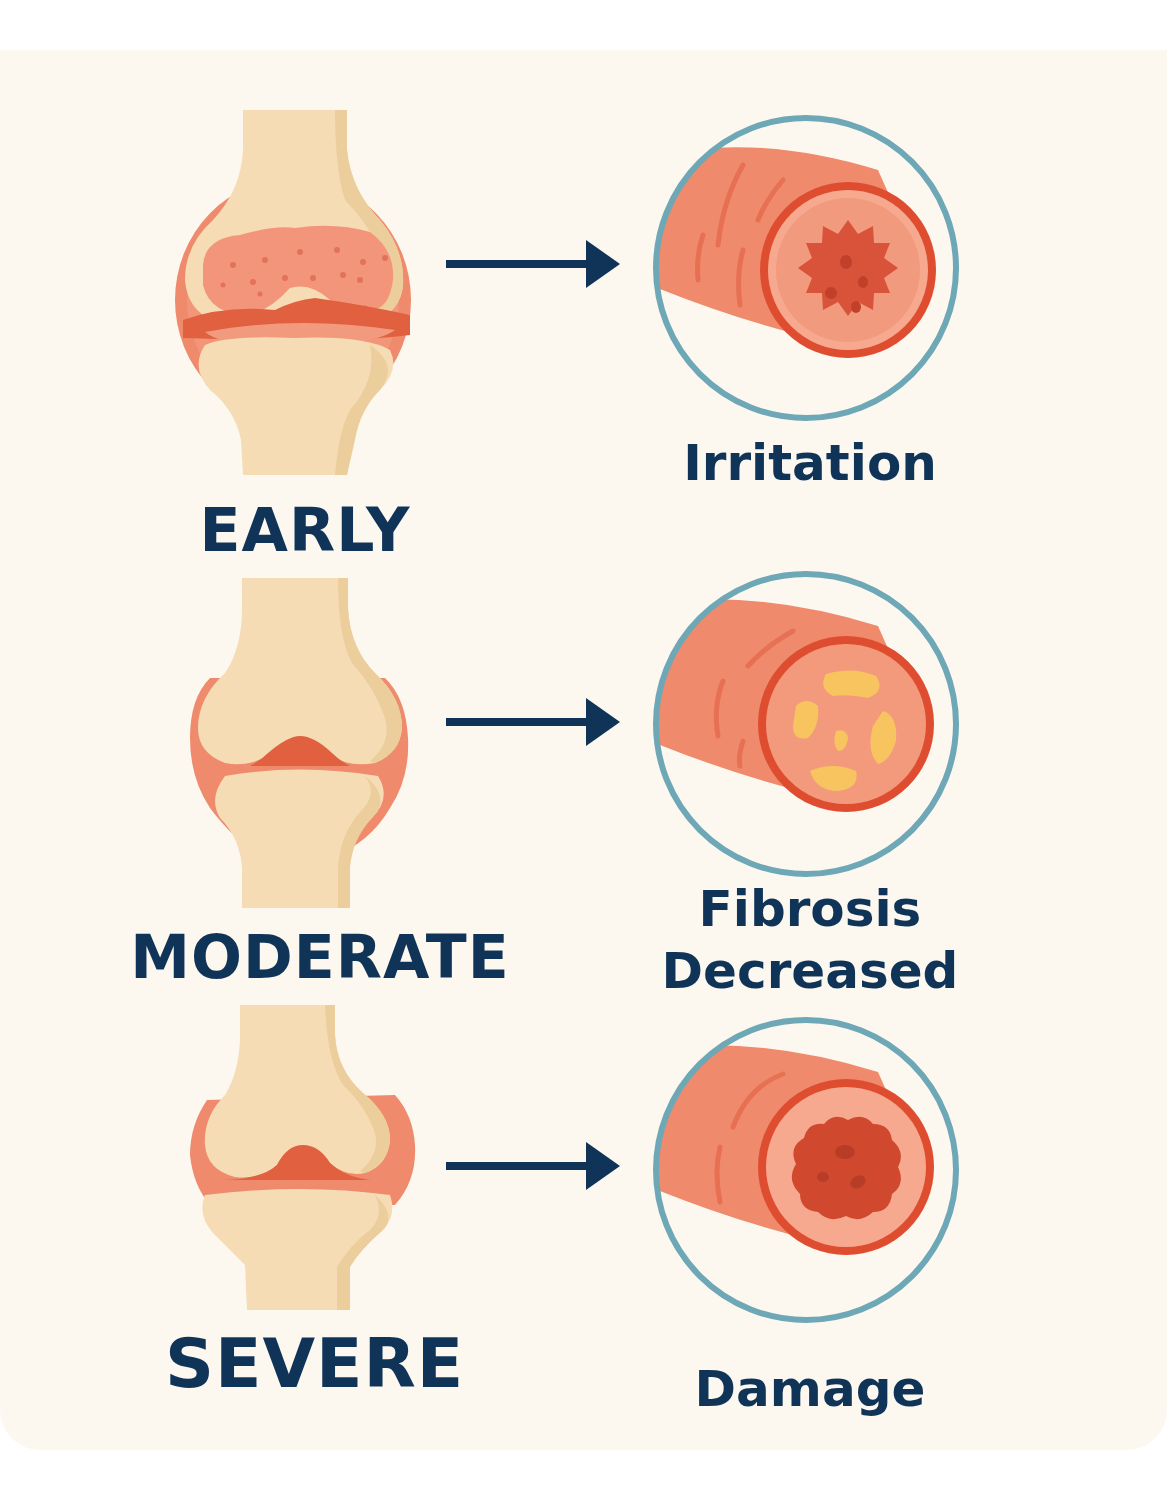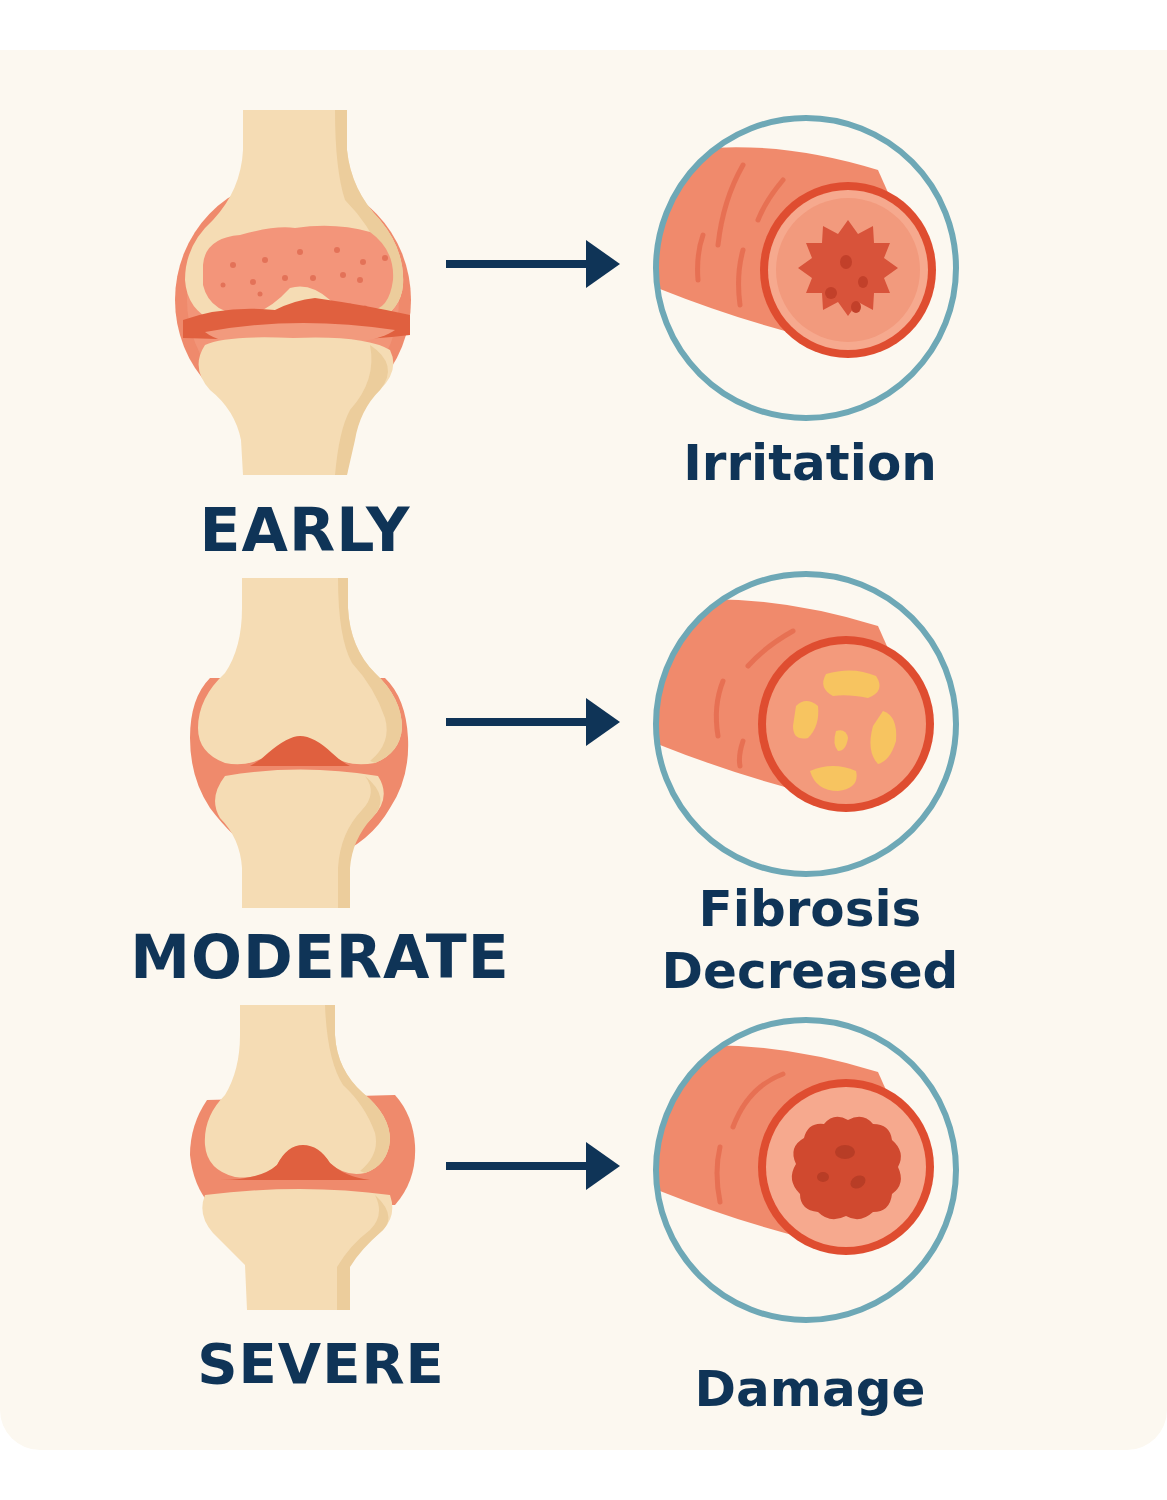--- a/index.html
+++ b/index.html
@@ -136,21 +136,21 @@
 
 <svg class="joint" style="left:185px;top:1005px" width="235" height="305" viewBox="0 0 235 305">
   <path d="M22 95 Q5 120 5 150 Q8 180 25 200 L210 200 Q232 175 230 140 Q228 110 210 90 Z" fill="#ef8a6c"></path>
   <path d="M55 0 H150 V30 Q152 65 178 88 Q205 110 205 135 Q203 160 180 168 Q160 172 145 158 Q132 140 118 142 Q102 142 92 160 Q78 175 50 172 Q22 165 20 140 Q18 112 40 90 Q55 65 55 30Z" fill="#f5dcb4"></path>
   <path d="M140 0 H150 V30 Q152 65 178 88 Q205 110 205 135 Q203 160 180 168 L175 166 Q195 150 190 128 Q180 100 158 80 Q142 55 140 0Z" fill="#eccd9c"></path>
   <path d="M92 160 Q102 140 118 140 Q134 140 145 158 Q160 172 185 175 L35 175 Q75 175 92 160Z" fill="#e0603f"></path>
   <path d="M20 190 Q117 178 205 190 Q212 210 198 225 Q175 245 160 260 L158 305 H62 L60 260 Q45 245 28 228 Q12 210 20 190Z" fill="#f5dcb4"></path>
   <path d="M190 190 Q212 210 198 225 Q175 245 165 262 V305 H152 V262 Q165 240 185 225 Q200 210 190 190Z" fill="#eccd9c"></path>
 </svg>
 
-<div class="stage-label" style="left:165px;top:1332px;width:280px;font-size:56px;line-height:64px;margin-left:16px;">SEVERE</div>
+<div class="stage-label" style="left:165px;top:1332px;width:280px;font-size:68px;line-height:64px;">SEVERE</div>
 
 <svg class="arrow" style="left:444px;top:1138px" width="180" height="56" viewBox="0 0 180 56">
   <rect x="2" y="24" width="148" height="8" fill="#0f3457"></rect>
   <polygon points="142,4 176,28 142,52" fill="#0f3457"></polygon>
 </svg>
 
 <svg class="vessel" style="left:648px;top:1012px" width="320" height="320" viewBox="0 0 320 320">
   <defs>
       <clipPath id="c3">
         <circle cx="158" cy="158" r="148"></circle>

